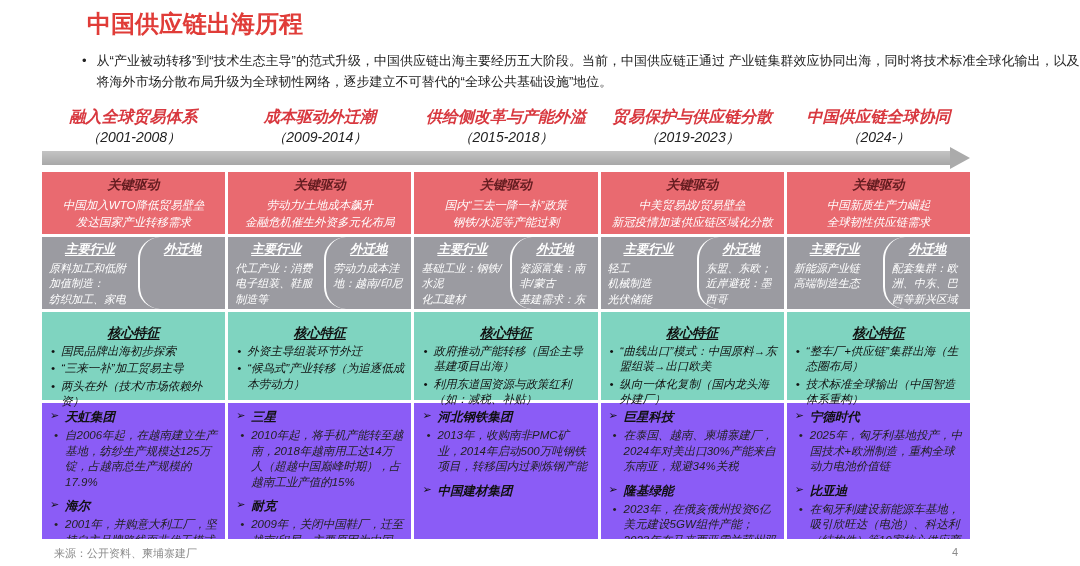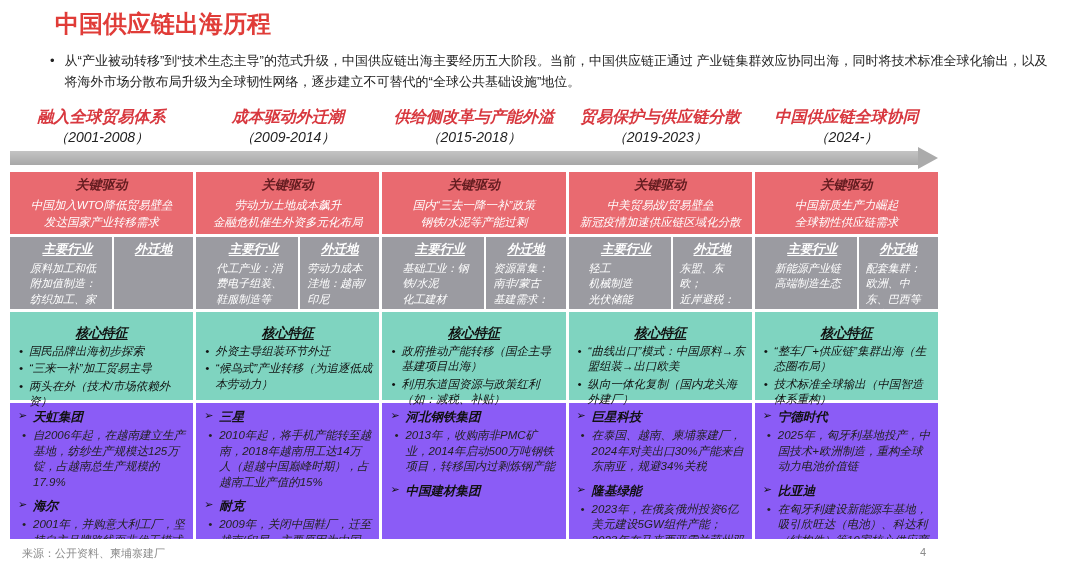--- a/index.html
+++ b/index.html
@@ -1,18 +1,18 @@
 <!DOCTYPE html>
 <html><head>
 <meta charset="utf-8">
 <style>
   * { margin:0; padding:0; box-sizing:border-box; }
   html,body { width:1080px; height:566px; overflow:hidden; background:#fff;
     font-family:"Liberation Sans","DejaVu Sans",sans-serif; }
-  .slide { position:relative; width:948px; height:566px; background:#ffffff; }
+  .slide { position:relative; width:948px; height:566px; background:#ffffff;margin-left:32px; }
 
   .page-title { position:absolute; left:55px; top:8px; font-size:24px; font-weight:bold; color:#e03c38; }
 
   .intro { position:absolute; left:50px; top:50px; width:1000px; display:flex; gap:10px;
     font-size:13px; color:#222; line-height:1.65; }
   .intro .dot::before { content:"•"; font-size:13px; color:#222; }
 
   .header-row { position:absolute; left:10px; right:10px; top:107px; display:flex; gap:3px;font-style:italic; }
   .phase-header { flex:1; text-align:center; }
   .phase-title { font-size:16px; font-weight:bold; color:#d8383f; }
@@ -26,23 +26,23 @@
 
   .columns { position:absolute; left:10px; right:10px; top:172px; bottom:24px;
     display:flex; gap:3px; }
   .phase-col { flex:1; display:flex; flex-direction:column; min-width:0;font-style:italic; }
   .sec { margin-bottom:3px; }
 
   .driver { height:62px; background:#e96a70; color:#fff; text-align:center; padding:4px 6px; }
   .driver .sec-title { font-size:13px; font-weight:bold; color:#641c20; margin-bottom:3px; }
   .driver-text { font-size:11.5px; line-height:1.45; white-space:pre-line; color:#ffffff; }
 
-  .grayrow { height:72px; background:#9b9ba1; color:#fff; display:flex;padding-left:13px; }
+  .grayrow { height:72px; background:#9b9ba1; color:#fff; display:flex; }
   .gray-cell { flex:1.15; padding:4px 7px; min-width:0; }
-  .gray-cell.right { flex:1; border-left:2px solid #fff; }
+  .gray-cell.right { flex:1; border-left:2px solid #fff;border-radius:22px; }
   .gray-title { font-size:12.5px; font-weight:bold; text-align:center;
     text-decoration:underline; text-underline-offset:2px; margin-bottom:3px; }
   .gray-text { font-size:11px; line-height:1.4; white-space:pre-line; }
 
   .teal { height:88px; background:#7fd4c0; color:#111; padding:12px 6px; }
   .teal-title { font-size:13px; font-weight:bold; text-align:center;
     text-decoration:underline; text-underline-offset:2px; margin-bottom:2px; }
   .feature-list { list-style:none; }
   .feature-list li { font-size:11.5px; line-height:1.33; padding-left:13px; position:relative; margin-bottom:2px; }
   .feature-list li::before { content:"•"; position:absolute; left:3px; }

